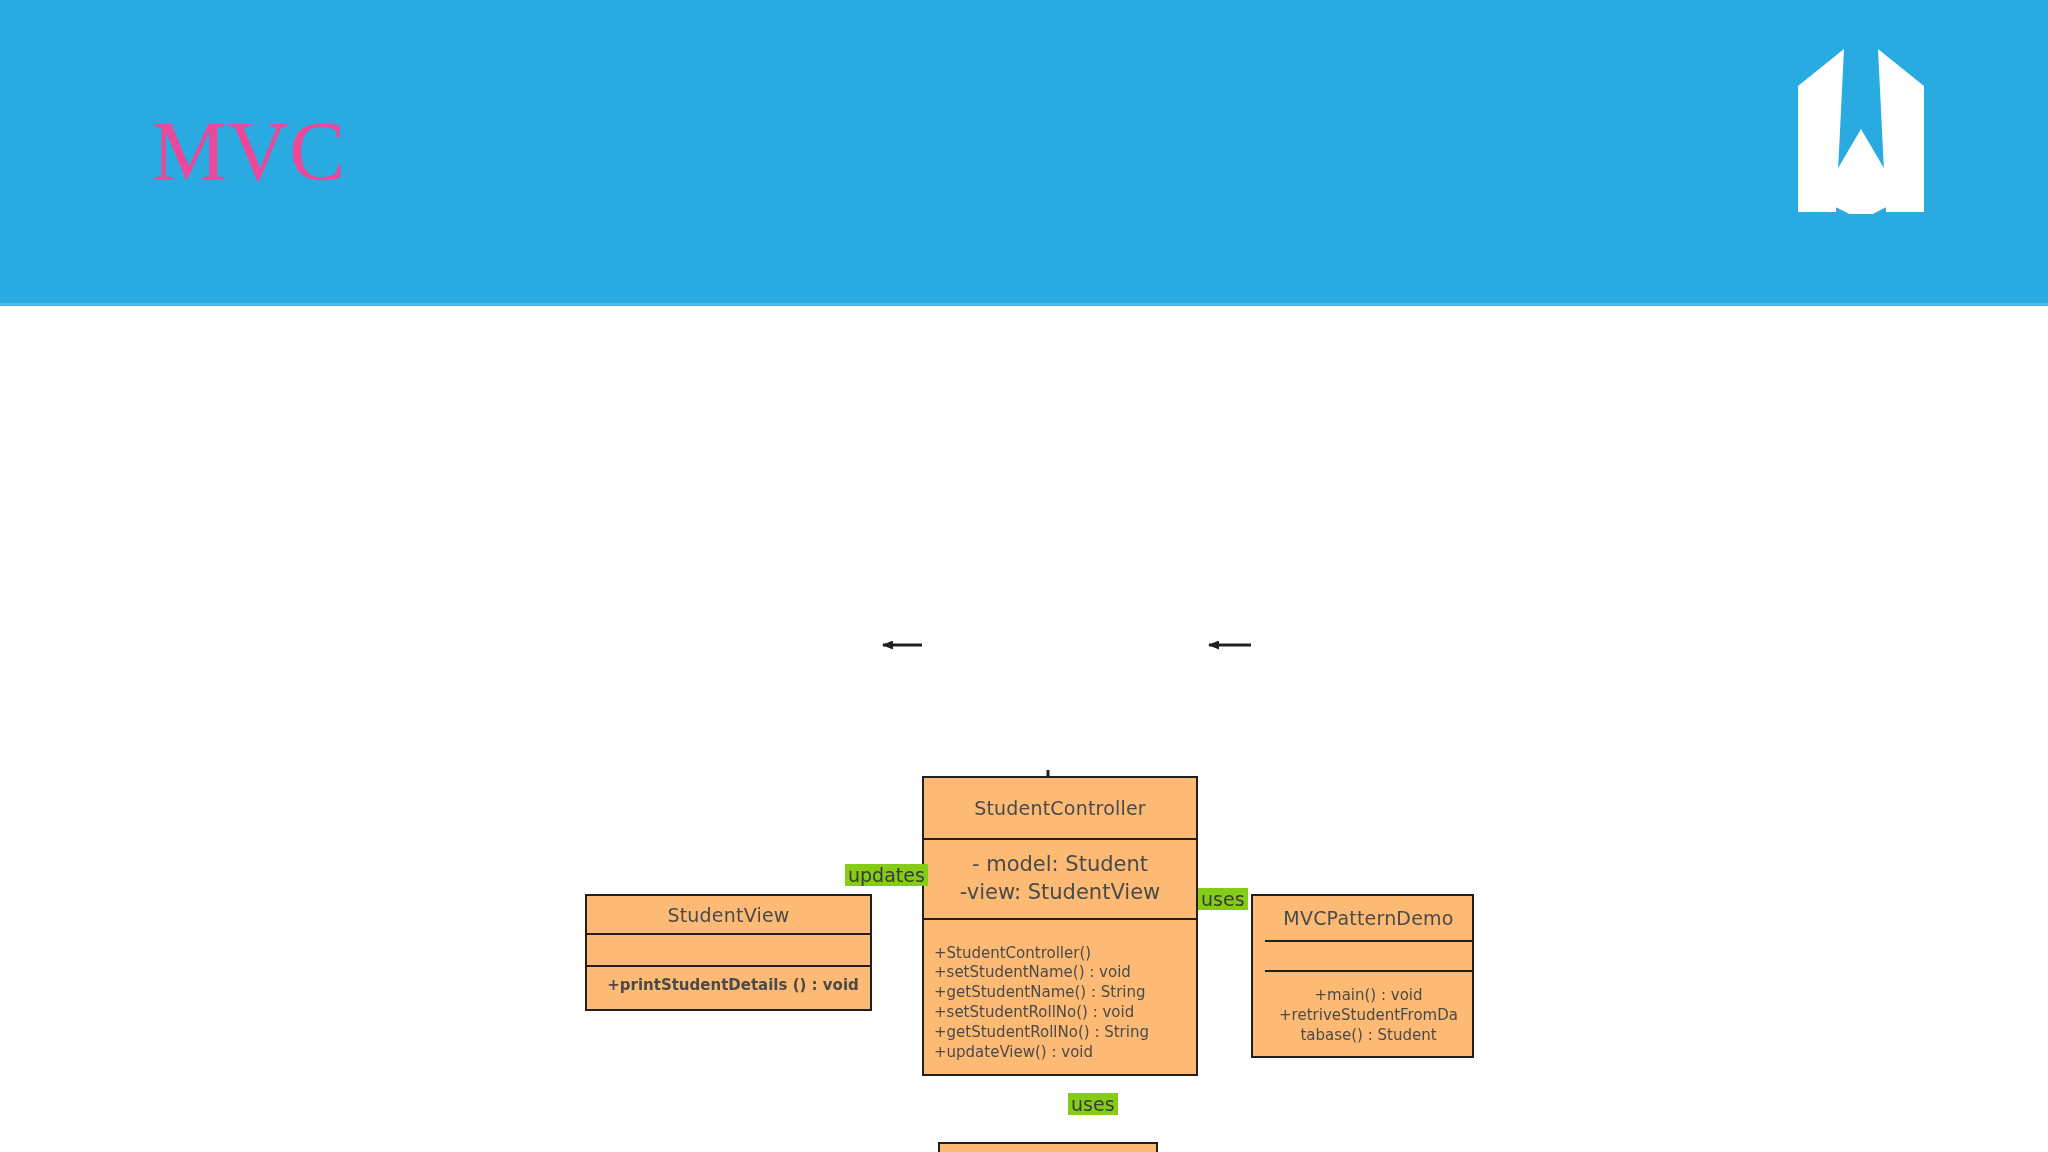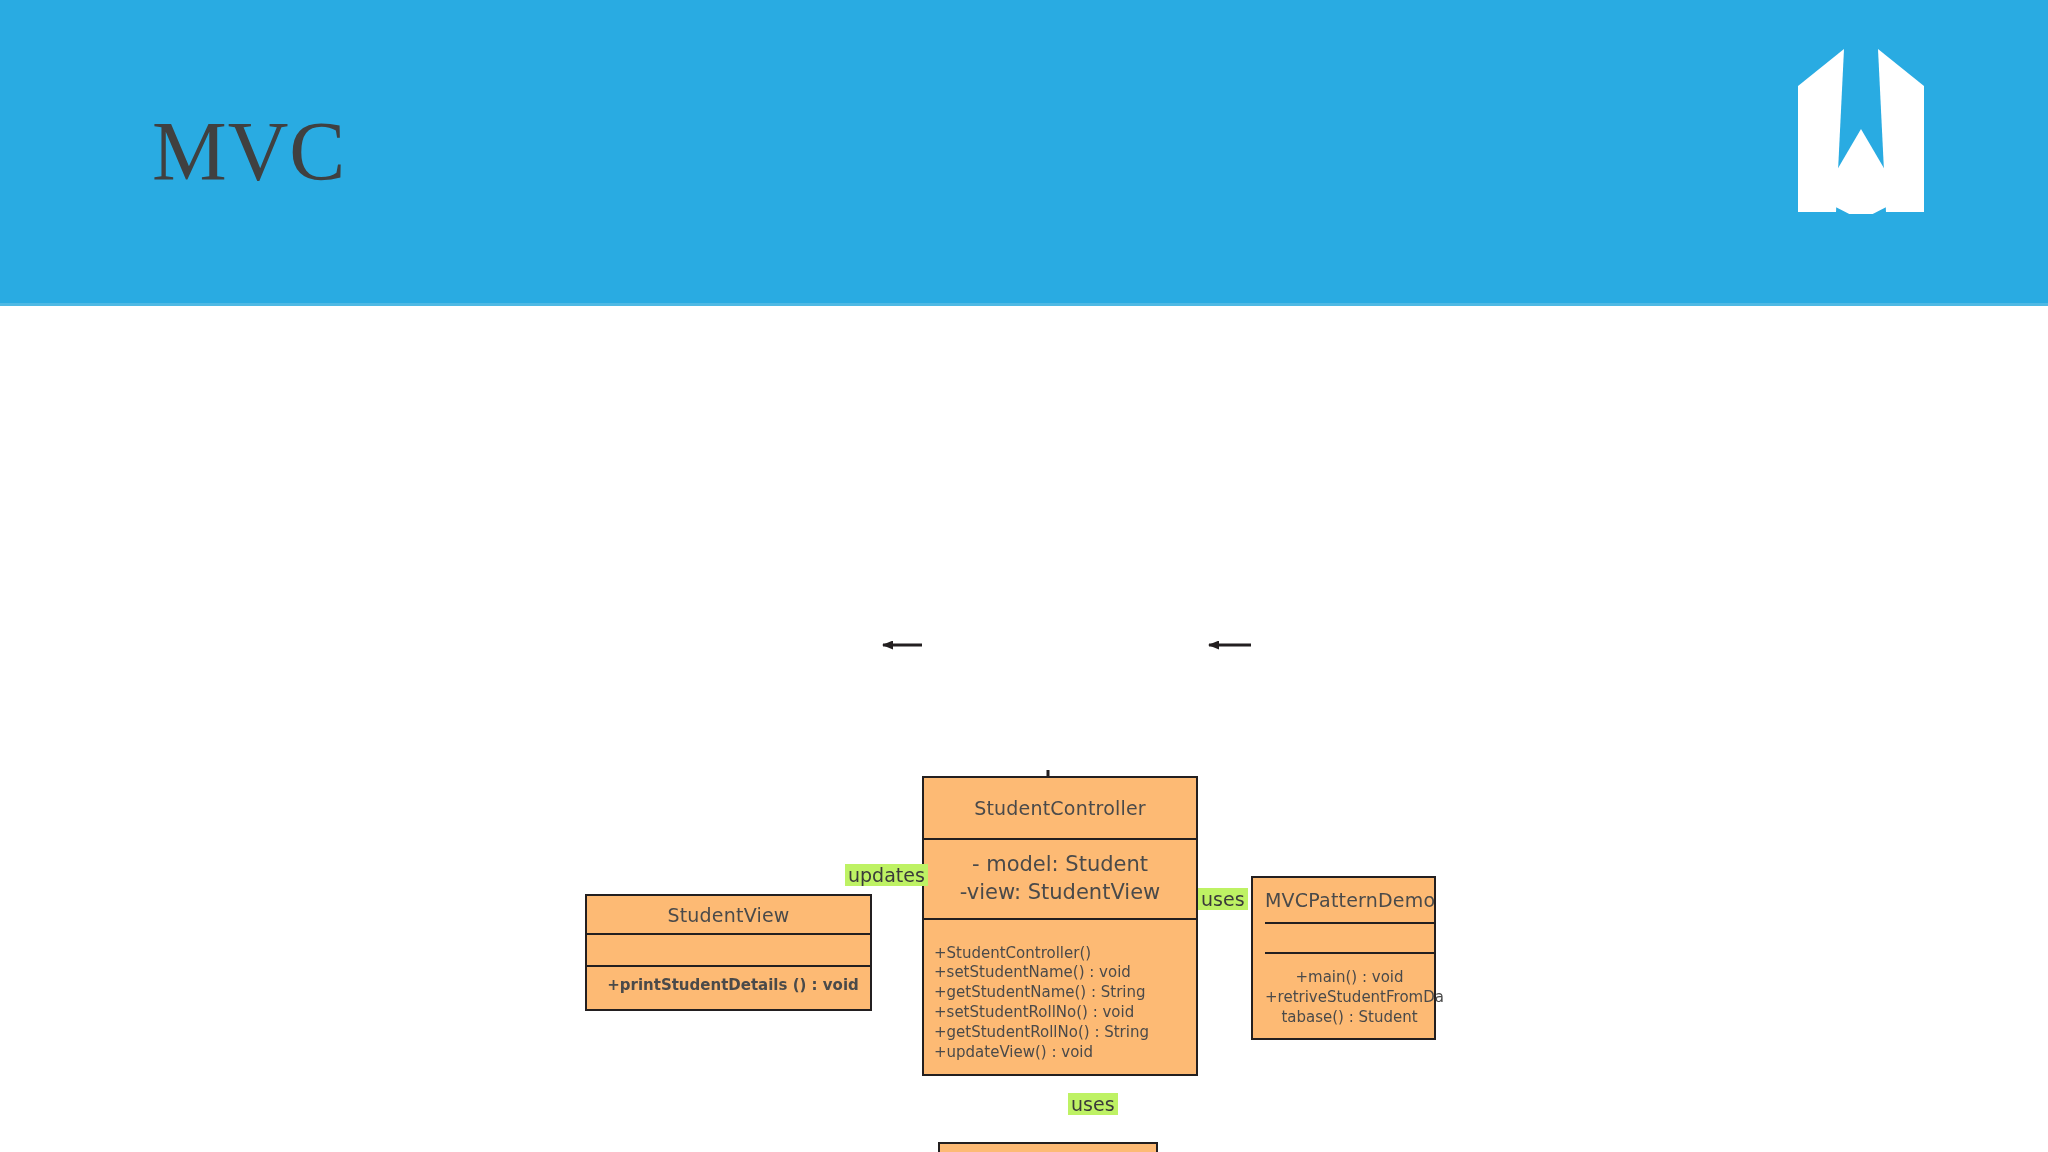--- a/index.html
+++ b/index.html
@@ -33,21 +33,21 @@
     background: #4fb9e4;
   }
   .slide-title {
     position: absolute;
     left: 152px;
     top: 110px;
     font-family: "Liberation Serif", serif;
     font-size: 84px;
     line-height: 1;
     font-weight: 400;
-    color: #404040;
+    color: #ec4899;
     letter-spacing: 1px;
     white-space: nowrap;
   }
 
   
   .brand-logo {
     position: absolute;
     right: 62px;
     top: 24px;
     width: 250px;
@@ -127,35 +127,35 @@
   #box-studentcontroller { left: 922px; top: 470px; width: 276px; height: 300px; }
   #box-studentcontroller .c-name  { height: 62px; }
   #box-studentcontroller .c-attrs { height: 80px; }
   #box-studentcontroller .c-ops   { height: 158px; padding-top: 8px; }
 
   #box-studentview { left: 585px; top: 588px; width: 287px; height: 117px; }
   #box-studentview .c-name  { height: 39px; }
   #box-studentview .c-attrs { height: 32px; }
   #box-studentview .c-ops   { height: 37px; }
 
-  #box-mvcpatterndemo { left: 1251px; top: 570px; width: 185px; height: 164px; padding-left: 12px; }
+  #box-mvcpatterndemo { left: 1251px; top: 588px; width: 223px; height: 164px; padding-left: 12px; }
   #box-mvcpatterndemo .c-name  { height: 46px; }
   #box-mvcpatterndemo .c-attrs { height: 30px; }
   #box-mvcpatterndemo .c-ops   { height: 88px; }
 
   #box-student { left: 938px; top: 836px; width: 220px; height: 228px; }
   #box-student .c-name  { height: 44px; }
 
   
   .edge-label {
     position: absolute;
     font-family: "DejaVu Sans", sans-serif;
     font-size: 19px;
     color: #3a3a3a;
-    background: #bef264;
+    background: #84cc16;
     padding: 0 3px;
     white-space: nowrap;
     z-index: 4;
   }
   #label-updates { left: 845px; top: 558px; }
   #label-uses-demo { left: 1198px; top: 582px; }
   #label-uses-student { left: 1068px; top: 787px; }
 </style>
 </head>
 <body>

